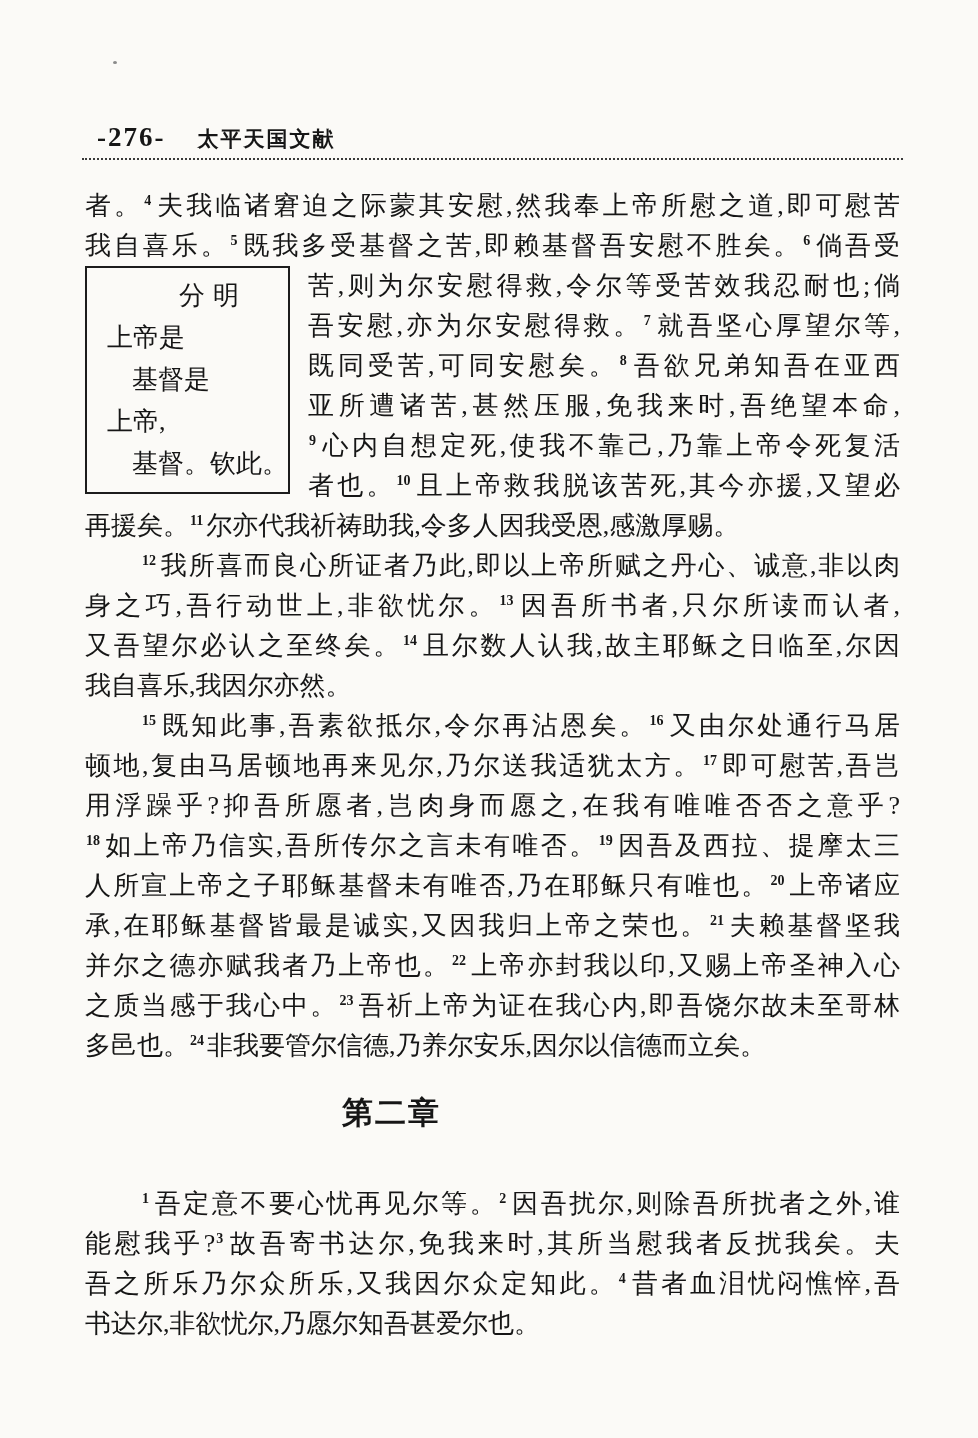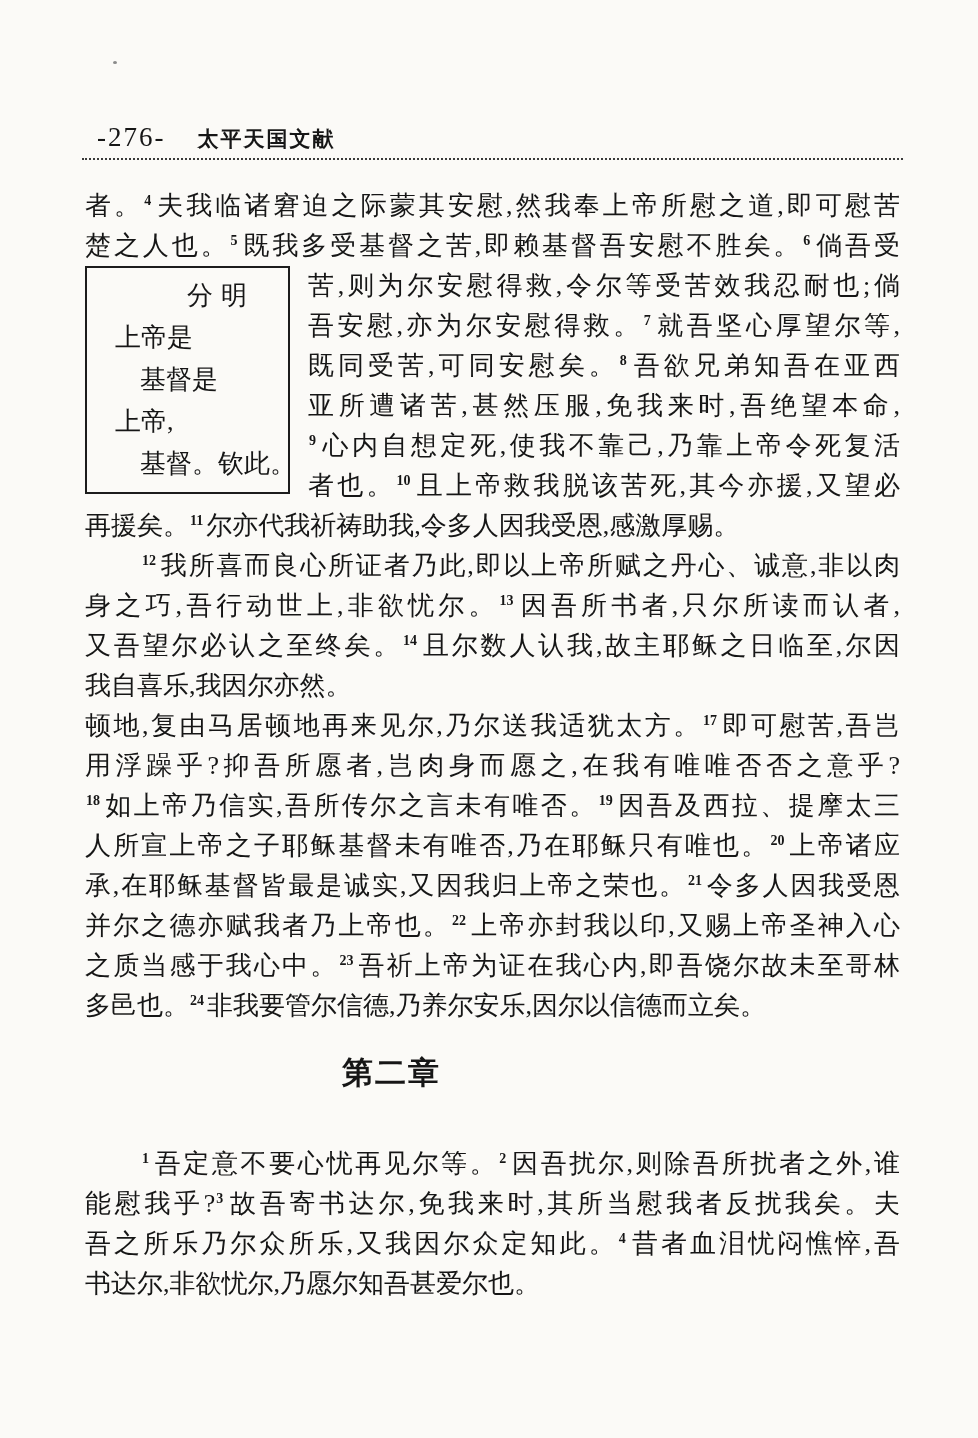--- a/index.html
+++ b/index.html
@@ -8,41 +8,41 @@
     width:978px;height:1438px;
     margin:0 auto;
     background:#fbfaf7;
     color:#161616;
     font-family:"Liberation Serif","DejaVu Serif",serif;
     overflow:hidden;
   }
   .speck{position:absolute;left:113px;top:61px;width:4px;height:3px;background:#8a8a8a;border-radius:50%;}
   .inner{padding:0 78px 0 85px;}
   .header{margin-top:122px;display:flex;align-items:baseline;line-height:30px;white-space:nowrap;}
-  .plabel{font-size:27px;letter-spacing:2px;font-weight:400;margin-left:12px;}
+  .plabel{font-size:27px;letter-spacing:2px;font-weight:700;margin-left:12px;}
   .btitle{font-size:21px;font-weight:bold;letter-spacing:2px;margin-left:32px;}
   .rule{border-bottom:2px dotted #3a3a3a;margin:4px -3px 0 -3px;height:0;}
   .body{margin-top:26px;font-size:26px;line-height:40px;}
   .line{
     text-align:justify;text-align-last:justify;
     word-break:break-all;
   }
   .line.end{text-align-last:left;}
   .line.indent{text-indent:56px;}
   sup{
     font-size:14px;font-weight:600;
     vertical-align:9px;line-height:0;
     padding:0 3px 0 1px;
   }
   .box-row{display:flex;align-items:flex-start;}
   .margin-box{
     box-sizing:border-box;
     width:205px;
     border:2px solid #1c1c1c;
-    padding:7px 0 7px 12px;
+    padding:7px 0 7px 4px;
     font-size:26px;line-height:42px;
     flex:0 0 auto;
   }
   .beside{flex:1 1 auto;margin-left:18px;}
   .box-line{white-space:nowrap;}
   .bl0{padding-left:88px;letter-spacing:8px;}
   .bl1,.bl2{padding-left:16px;}
   .bl3,.bl4{padding-left:41px;}
   .chapter{
     margin-top:26px;margin-bottom:50px;
@@ -56,21 +56,21 @@
 <div class="page">
   <div class="speck"></div>
   <div class="inner">
     <div class="header">
       <span class="plabel">-276-</span>
       <span class="btitle">太平天国文献</span>
     </div>
     <div class="rule"></div>
     <div class="body" id="text-flow">
         <div class="line"><span>者。</span><sup>4</sup><span>夫我临诸窘迫之际蒙其安慰,然我奉上帝所慰之道,即可慰苦</span></div>
-        <div class="line"><span>楚之人也。</span><sup>5</sup><span>既我多受基督之苦,即赖基督吾安慰不胜矣。</span><sup>6</sup><span>倘吾受</span></div>
+        <div class="line"><span>我自喜乐。</span><sup>5</sup><span>既我多受基督之苦,即赖基督吾安慰不胜矣。</span><sup>6</sup><span>倘吾受</span></div>
         <div class="box-row">
           <div class="margin-box">
             <div class="box-line bl0">分明</div>
             <div class="box-line bl1">上帝是</div>
             <div class="box-line bl3">基督是</div>
             <div class="box-line bl2">上帝,</div>
             <div class="box-line bl4">基督。钦此。</div>
           </div>
           <div class="beside">
             <div class="line"><span>苦,则为尔安慰得救,令尔等受苦效我忍耐也;倘</span></div>
@@ -79,25 +79,26 @@
             <div class="line"><span>亚所遭诸苦,甚然压服,免我来时,吾绝望本命,</span></div>
             <div class="line"><sup>9</sup><span>心内自想定死,使我不靠己,乃靠上帝令死复活</span></div>
             <div class="line"><span>者也。</span><sup>10</sup><span>且上帝救我脱该苦死,其今亦援,又望必</span></div>
           </div>
         </div>
         <div class="line end"><span>再援矣。</span><sup>11</sup><span>尔亦代我祈祷助我,令多人因我受恩,感激厚赐。</span></div>
         <div class="line indent"><sup>12</sup><span>我所喜而良心所证者乃此,即以上帝所赋之丹心、诚意,非以肉</span></div>
         <div class="line"><span>身之巧,吾行动世上,非欲忧尔。</span><sup>13</sup><span>因吾所书者,只尔所读而认者,</span></div>
         <div class="line"><span>又吾望尔必认之至终矣。</span><sup>14</sup><span>且尔数人认我,故主耶稣之日临至,尔因</span></div>
         <div class="line end"><span>我自喜乐,我因尔亦然。</span></div>
+        <div class="line indent"><sup>15</sup><span>既知此事,吾素欲抵尔,令尔再沾恩矣。</span><sup>16</sup><span>又由尔处通行马居</span></div>
         <div class="line"><span>顿地,复由马居顿地再来见尔,乃尔送我适犹太方。</span><sup>17</sup><span>即可慰苦,吾岂</span></div>
         <div class="line"><span>用浮躁乎?抑吾所愿者,岂肉身而愿之,在我有唯唯否否之意乎?</span></div>
         <div class="line"><sup>18</sup><span>如上帝乃信实,吾所传尔之言未有唯否。</span><sup>19</sup><span>因吾及西拉、提摩太三</span></div>
         <div class="line"><span>人所宣上帝之子耶稣基督未有唯否,乃在耶稣只有唯也。</span><sup>20</sup><span>上帝诸应</span></div>
-        <div class="line"><span>承,在耶稣基督皆最是诚实,又因我归上帝之荣也。</span><sup>21</sup><span>令多人因我受恩</span></div>
+        <div class="line"><span>承,在耶稣基督皆最是诚实,又因我归上帝之荣也。</span><sup>21</sup><span>夫赖基督坚我</span></div>
         <div class="line"><span>并尔之德亦赋我者乃上帝也。</span><sup>22</sup><span>上帝亦封我以印,又赐上帝圣神入心</span></div>
         <div class="line"><span>之质当感于我心中。</span><sup>23</sup><span>吾祈上帝为证在我心内,即吾饶尔故未至哥林</span></div>
         <div class="line end"><span>多邑也。</span><sup>24</sup><span>非我要管尔信德,乃养尔安乐,因尔以信德而立矣。</span></div>
         <div class="chapter">第二章</div>
         <div class="line indent"><sup>1</sup><span>吾定意不要心忧再见尔等。</span><sup>2</sup><span>因吾扰尔,则除吾所扰者之外,谁</span></div>
         <div class="line"><span>能慰我乎?</span><sup>3</sup><span>故吾寄书达尔,免我来时,其所当慰我者反扰我矣。夫</span></div>
         <div class="line"><span>吾之所乐乃尔众所乐,又我因尔众定知此。</span><sup>4</sup><span>昔者血泪忧闷憔悴,吾</span></div>
         <div class="line end"><span>书达尔,非欲忧尔,乃愿尔知吾甚爱尔也。</span></div>
       </div>
   </div>

